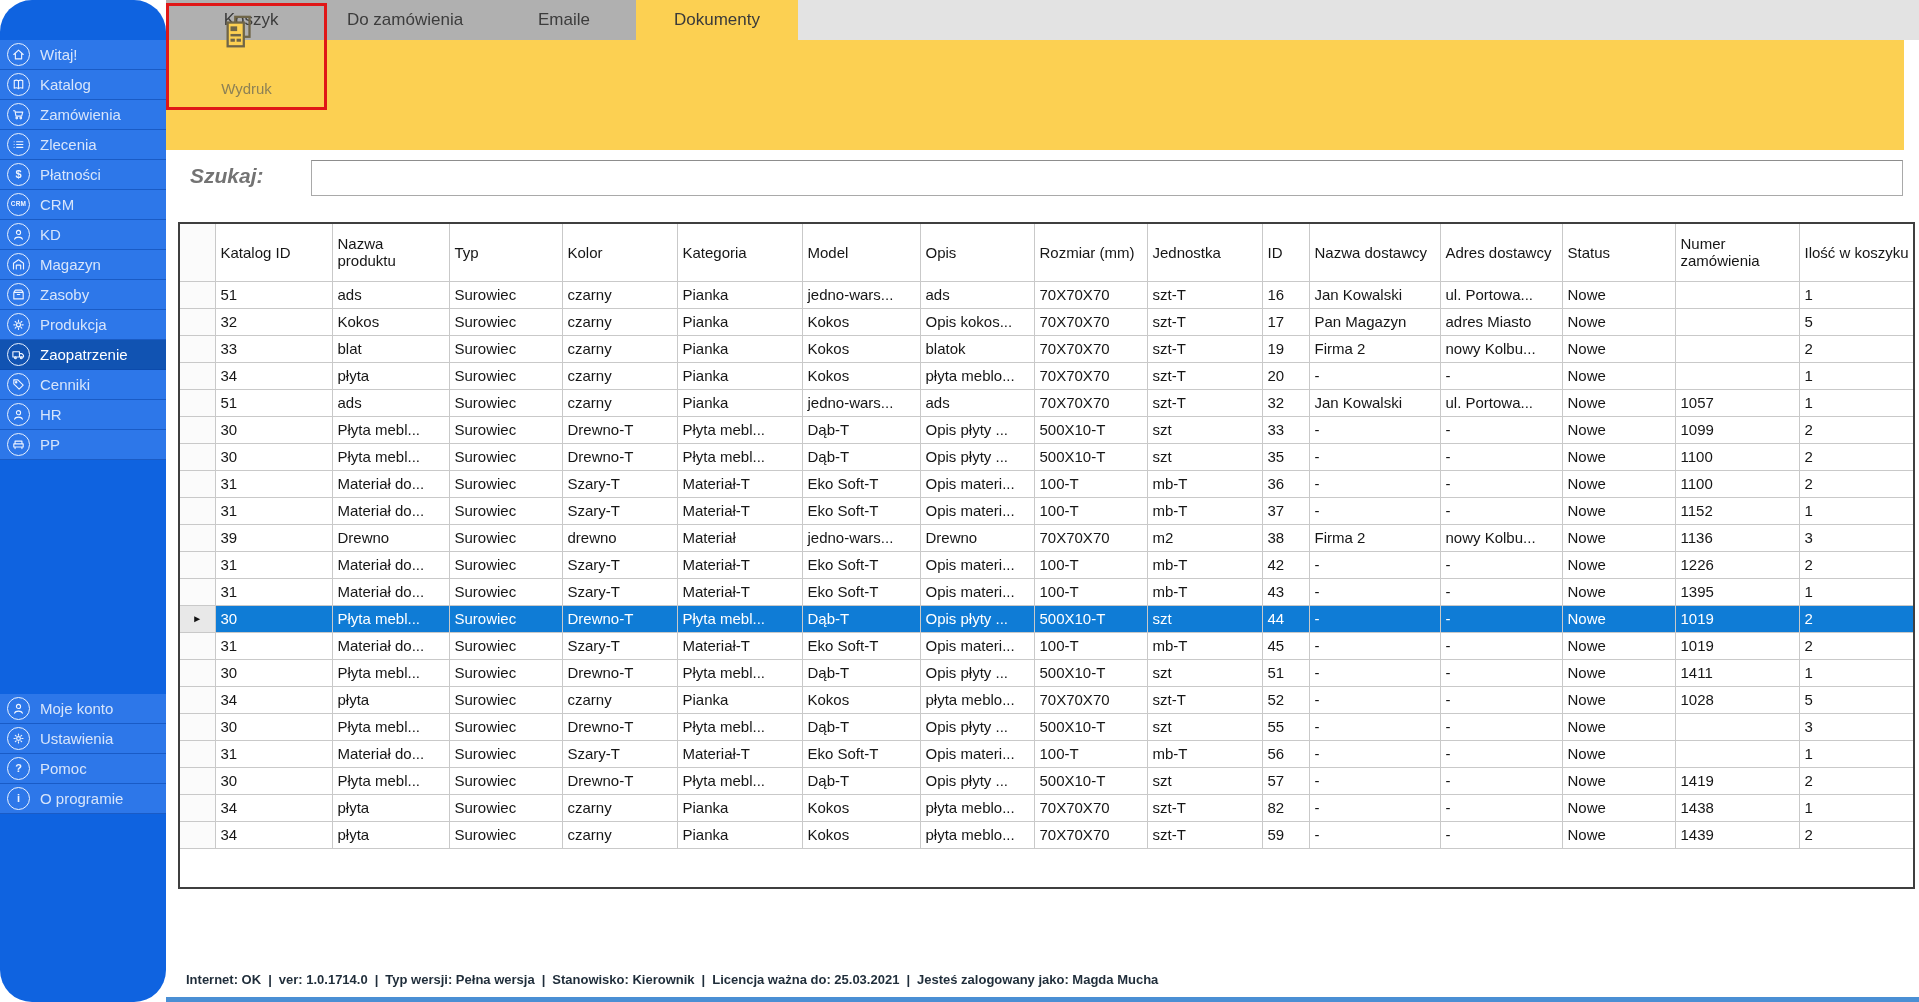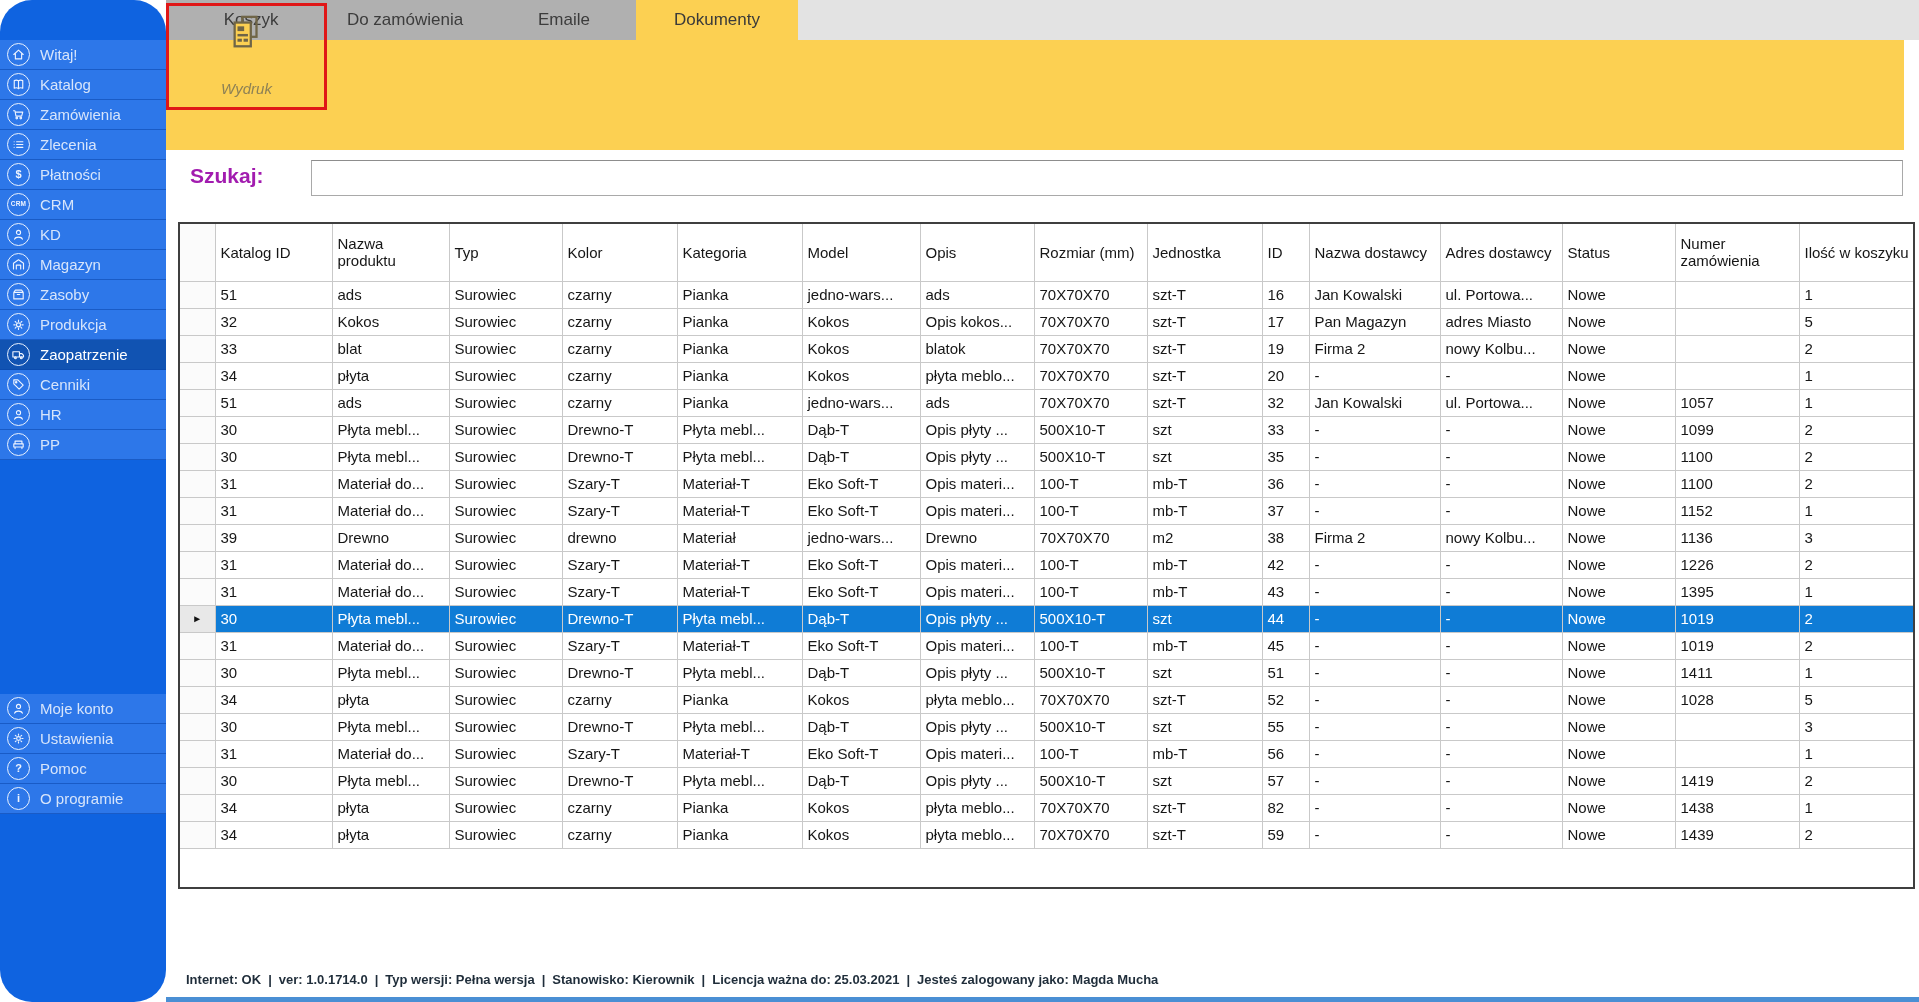--- a/index.html
+++ b/index.html
@@ -39,26 +39,26 @@
   .tab.t2{width:145px;}
   .tab.active{width:162px;background:var(--c-yellow,#fcd052);color:#3a3a3a;}
 
   
   .ribbon{position:absolute;left:0;top:40px;width:1738px;height:110px;
           background:var(--c-yellow,#fcd052);}
   .wydruk-box{position:absolute;left:0;top:3px;width:161px;height:101px;
               border:3px solid var(--c-red,#e01717);box-sizing:content-box;
               display:flex;flex-direction:column;align-items:center;justify-content:space-between;
               padding:8px 0 10px 0;box-sizing:border-box;height:107px;}
-  .wydruk-btn{display:flex;flex-direction:column;align-items:center;cursor:pointer;height:100%;
-              justify-content:space-between;font-style:italic;}
+  .wydruk-btn{display:flex;flex-direction:column;cursor:pointer;height:100%;
+              justify-content:space-between;}
   .wydruk-label{font-size:15px;color:var(--c-wydruk-ink,#8d8155);}
 
   
-  .search-label{position:absolute;left:24px;top:164px;font-size:21px;font-weight:600;color:#a21caf;}
+  .search-label{position:absolute;left:24px;top:164px;font-size:21px;font-weight:600;color:#737373;font-style:italic;}
   .search-input{position:absolute;left:145px;top:160px;width:1592px;height:36px;
                 border:1px solid #a9a9a9;border-top-color:#8d8d8d;box-sizing:border-box;
                 font-size:16px;padding:0 6px;outline:none;font-family:inherit;background:#fff;}
 
   
   .table-wrap{position:absolute;left:12px;top:222px;width:1737px;height:667px;
               border:2px solid #3f3f3f;box-sizing:border-box;background:#fff;overflow:hidden;}
   table.grid{border-collapse:collapse;table-layout:fixed;width:1733px;}
   .grid th,.grid td{border-right:1px solid var(--c-grid,#c9c9c9);
                     border-bottom:1px solid var(--c-grid,#c9c9c9);

